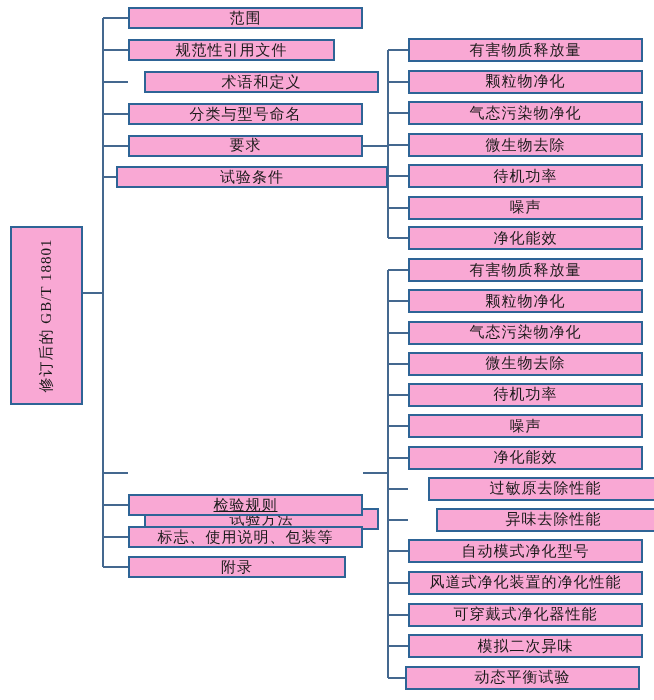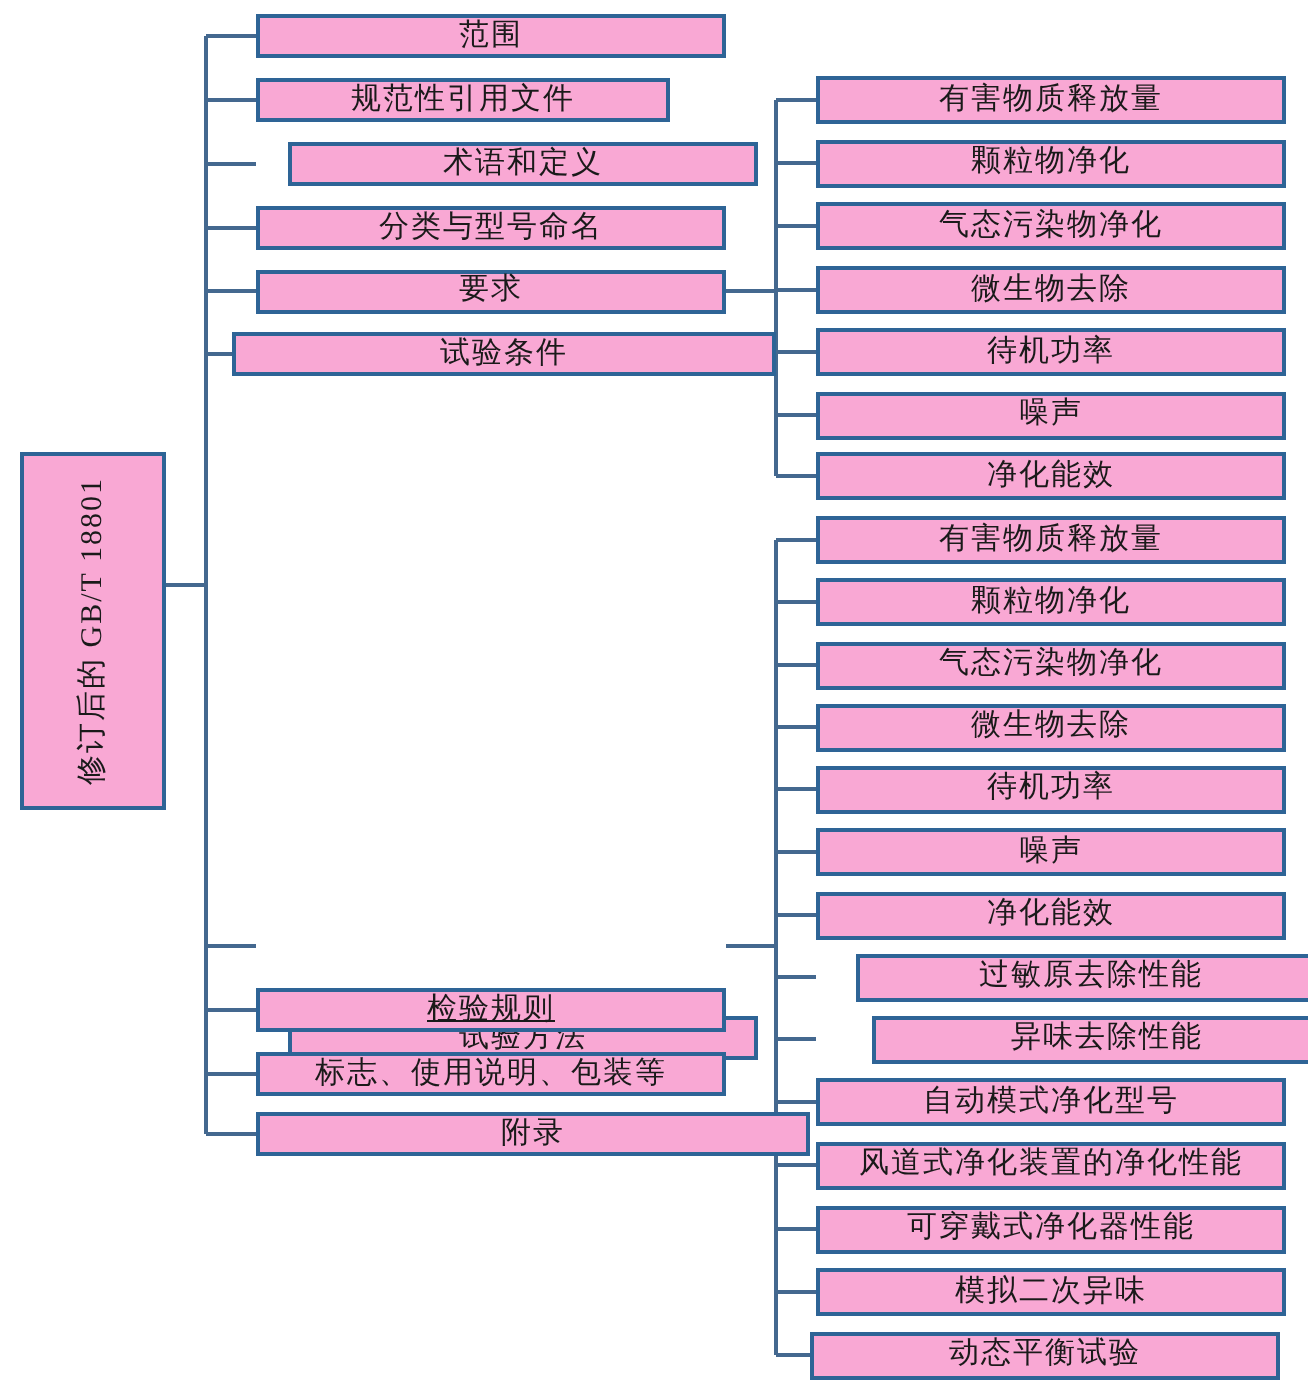--- a/index.html
+++ b/index.html
@@ -86,21 +86,21 @@
   <div id="nodes">
       <div class="node" style="left: 128px; top: 7px; width: 235px; height: 22px;">范围</div>
       <div class="node" style="left: 128px; top: 39px; width: 207px; height: 22px;">规范性引用文件</div>
       <div class="node" style="left: 128px; top: 71px; width: 235px; height: 22px; margin-left: 16px;">术语和定义</div>
       <div class="node" style="left: 128px; top: 103px; width: 235px; height: 22px;">分类与型号命名</div>
       <div class="node" style="left: 128px; top: 134.5px; width: 235px; height: 22px;">要求</div>
       <div class="node" style="left: 116px; top: 166px; width: 272px; height: 22px;">试验条件</div>
       <div class="node" style="left: 144px; top: 462px; width: 235px; height: 22px; margin-top: 46px;">试验方法</div>
       <div class="node" style="left: 128px; top: 494px; width: 235px; height: 22px; text-decoration: underline;">检验规则</div>
       <div class="node" style="left: 128px; top: 526px; width: 235px; height: 22px;">标志、使用说明、包装等</div>
-      <div class="node" style="left: 128px; top: 556px; width: 277px; height: 22px; font-family: Liberation Serif, serif;">附录</div>
+      <div class="node" style="left: 128px; top: 556px; width: 218px; height: 22px; font-family: Liberation Serif, serif;">附录</div>
       <div class="node" style="left: 408px; top: 38px; width: 235px; height: 24px;">有害物质释放量</div>
       <div class="node" style="left: 408px; top: 69.5px; width: 235px; height: 24px;">颗粒物净化</div>
       <div class="node" style="left: 408px; top: 101px; width: 235px; height: 24px;">气态污染物净化</div>
       <div class="node" style="left: 408px; top: 133px; width: 235px; height: 24px;">微生物去除</div>
       <div class="node" style="left: 408px; top: 164px; width: 235px; height: 24px;">待机功率</div>
       <div class="node" style="left: 408px; top: 195.5px; width: 235px; height: 24px;">噪声</div>
       <div class="node" style="left: 408px; top: 226px; width: 235px; height: 24px;">净化能效</div>
       <div class="node" style="left: 408px; top: 258px; width: 235px; height: 24px;">有害物质释放量</div>
       <div class="node" style="left: 408px; top: 289px; width: 235px; height: 24px;">颗粒物净化</div>
       <div class="node" style="left: 408px; top: 320.5px; width: 235px; height: 24px;">气态污染物净化</div>

